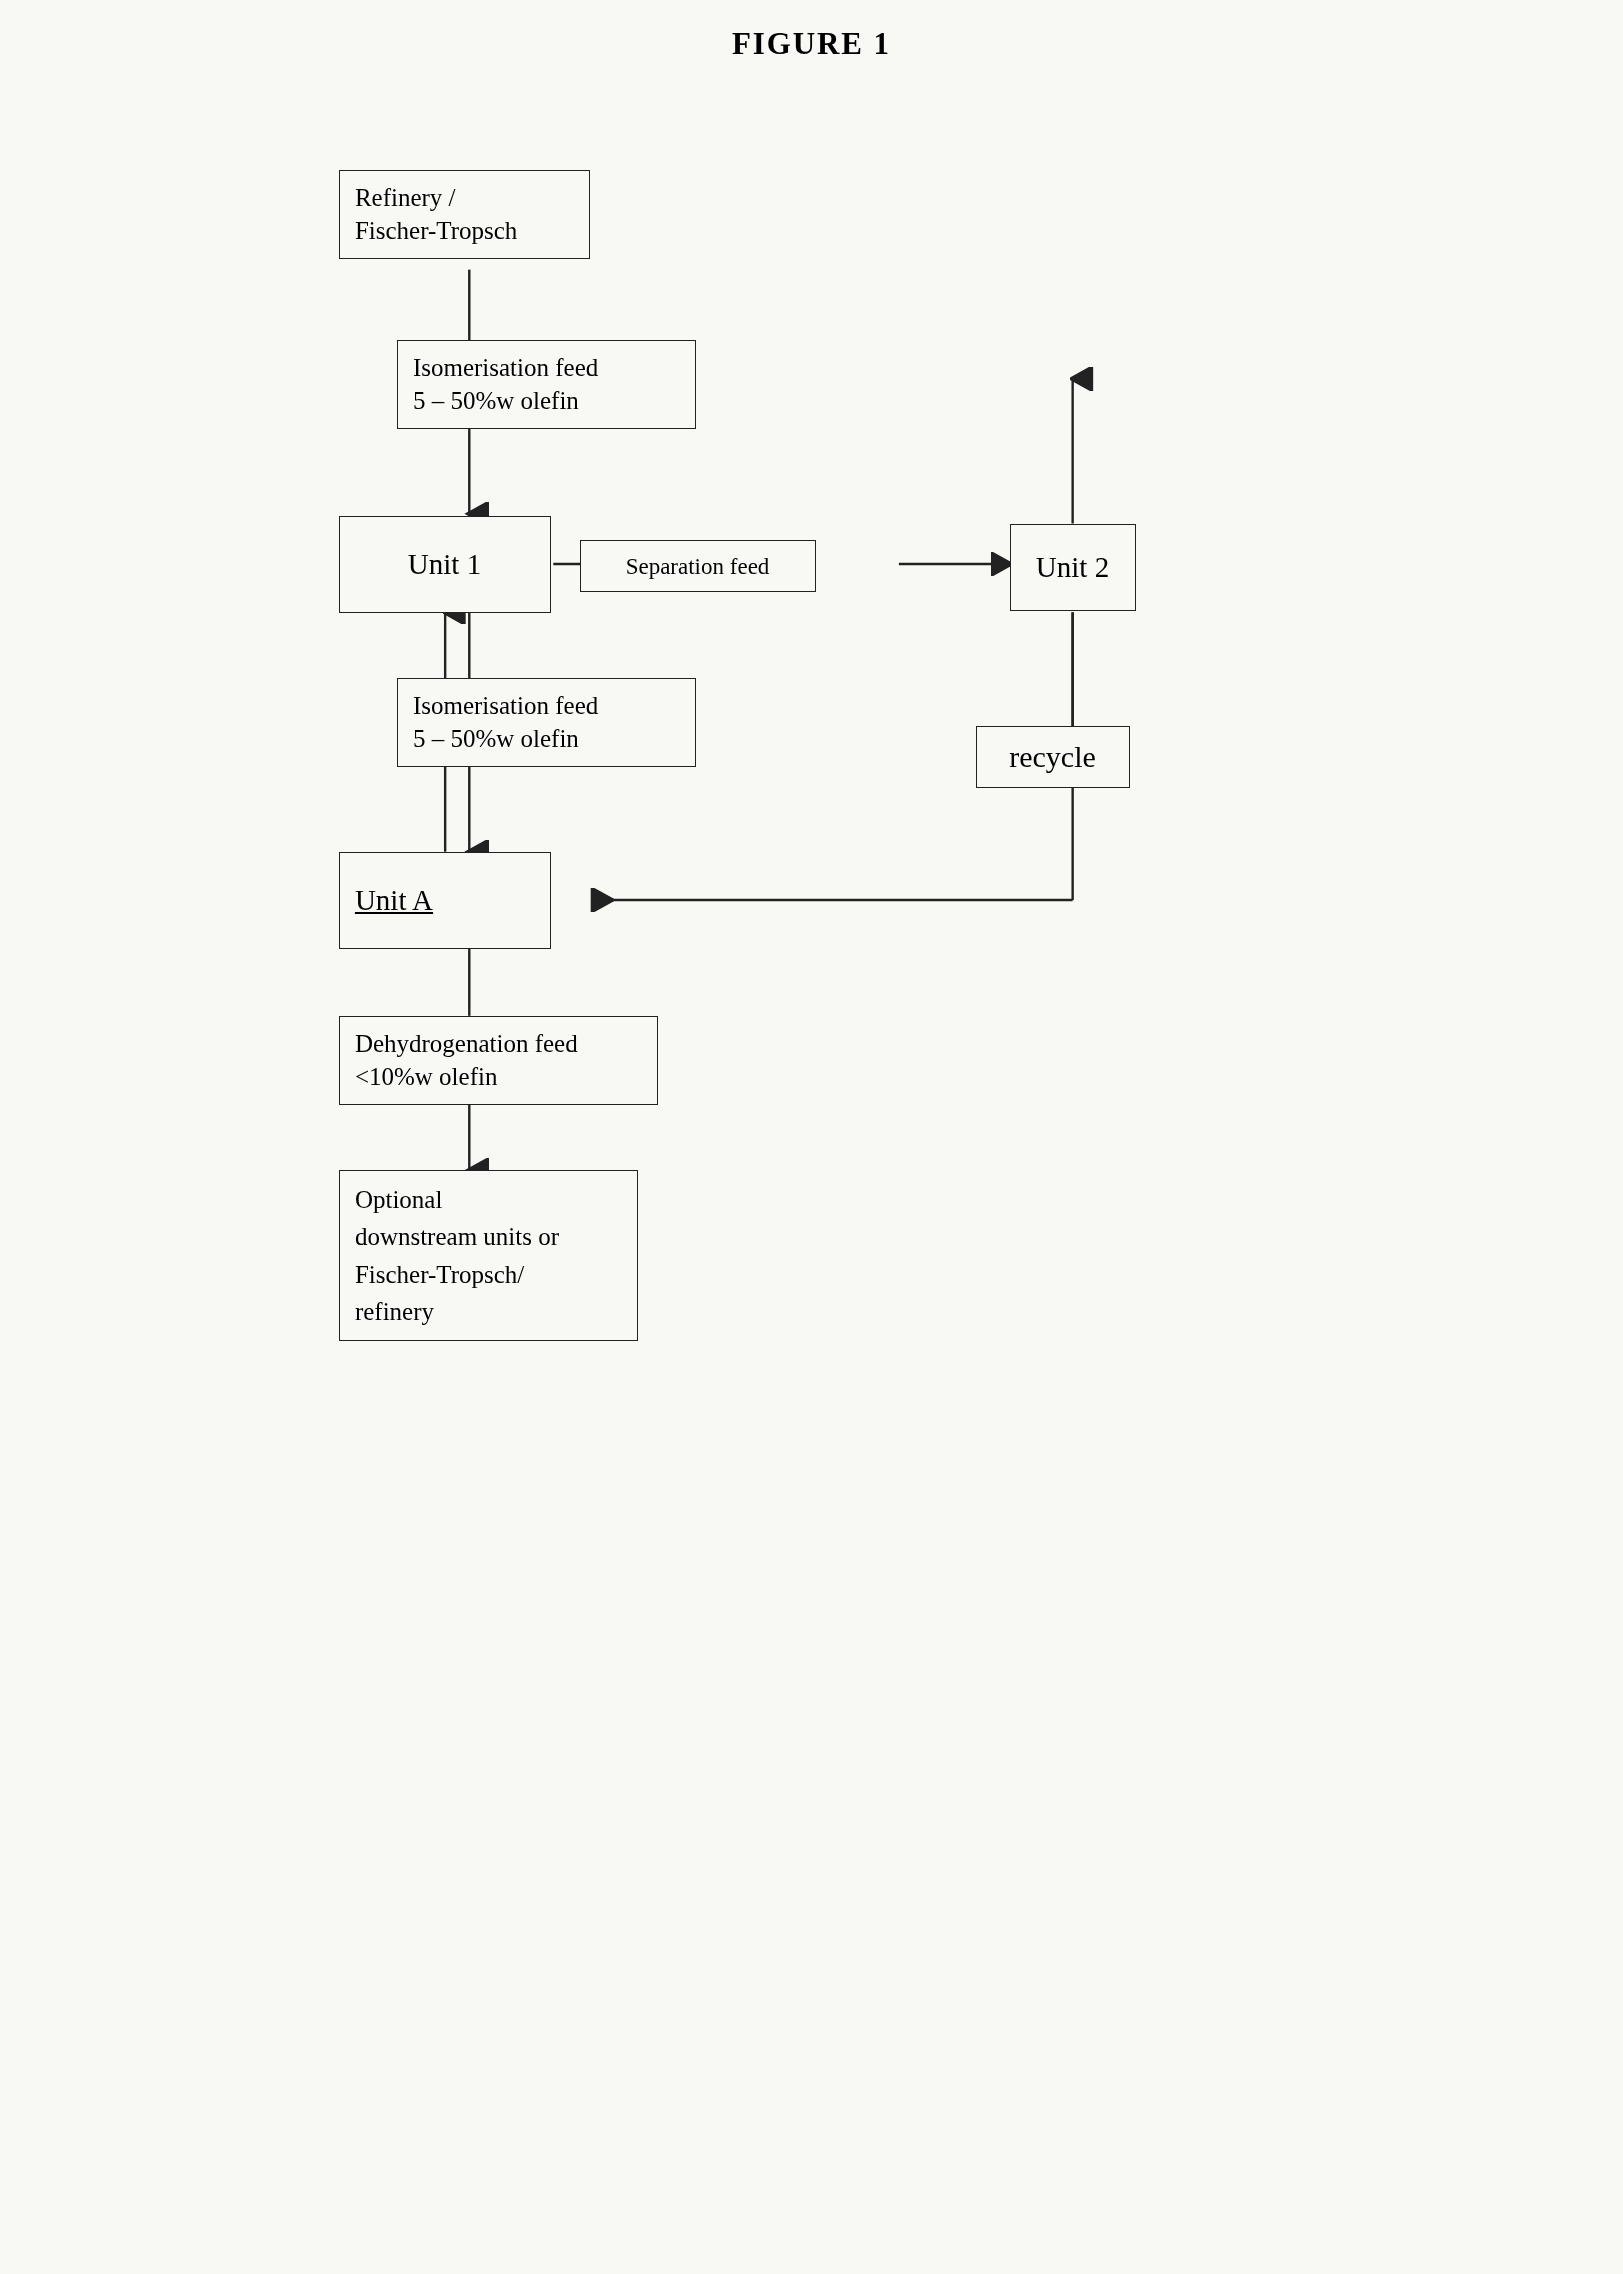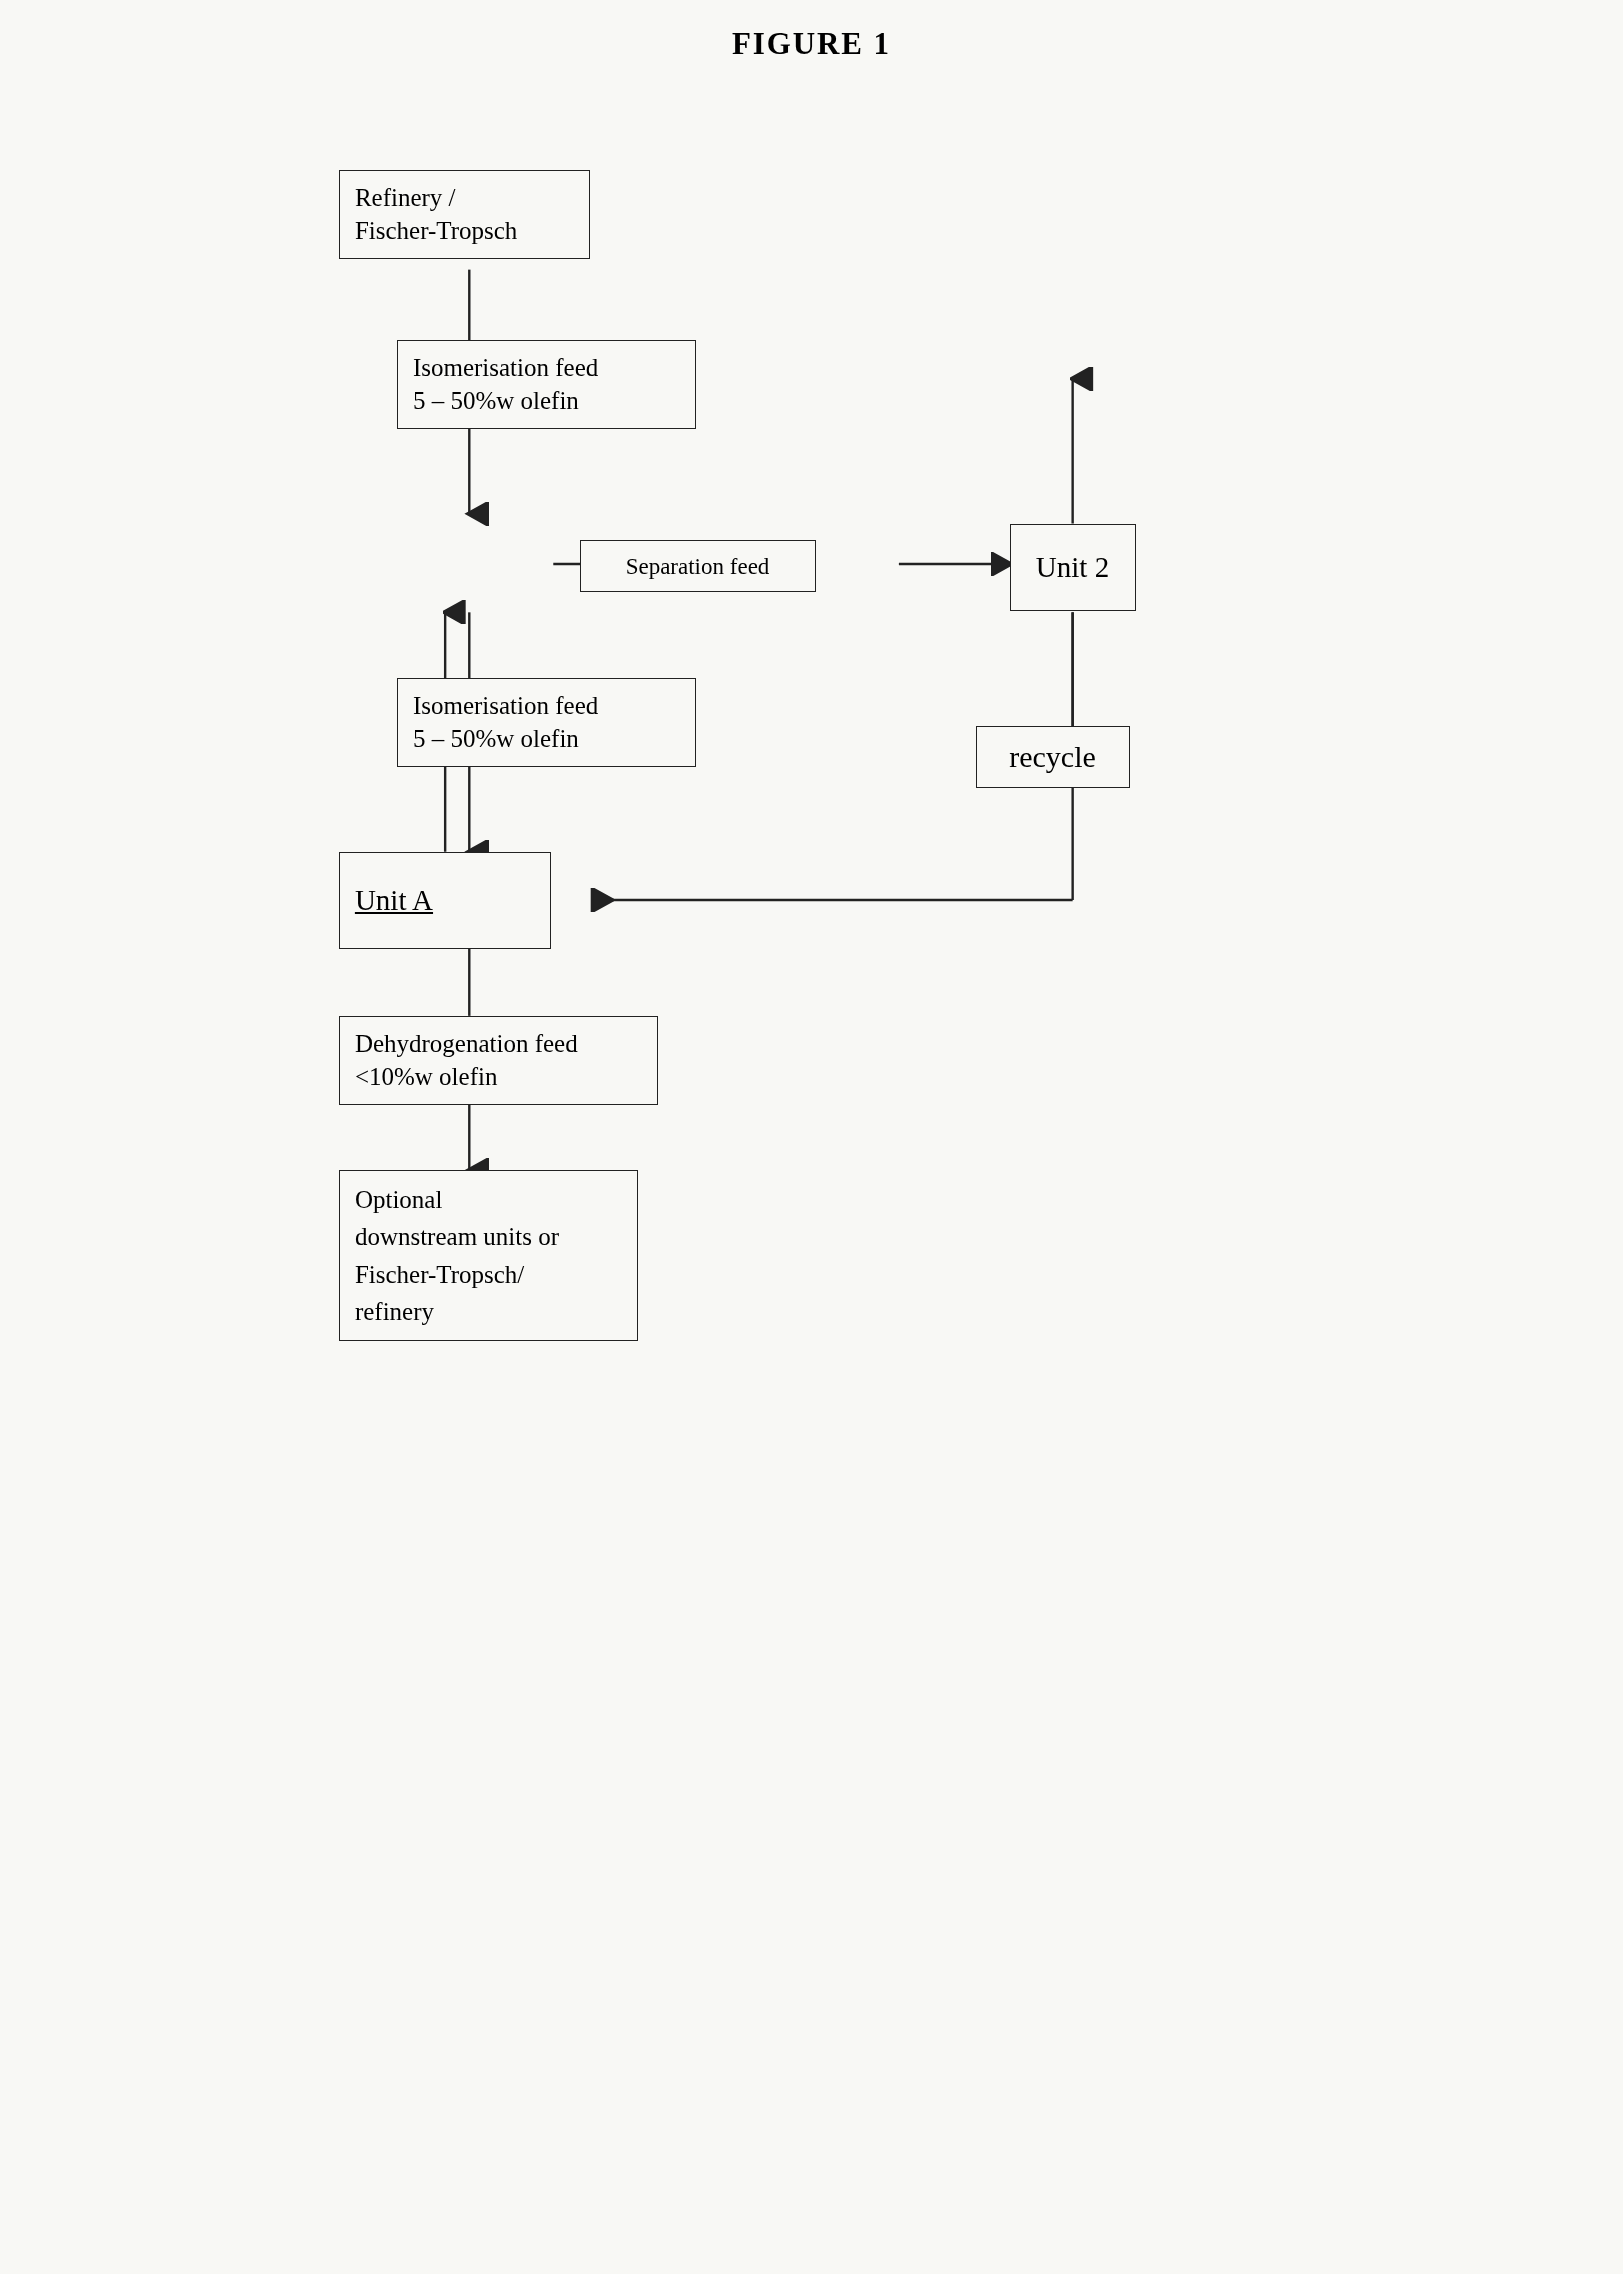--- a/index.html
+++ b/index.html
@@ -126,20 +126,23 @@
     <div class="box" style="left: 58px; top: 50px; width: 251px;">
       <span style="white-space: pre-line;">Refinery /
 Fischer-Tropsch</span>
     </div>
 
     <div class="box" style="left: 116px; top: 220px; width: 299px;">
       <span style="white-space: pre-line;">Isomerisation feed
 5 – 50%w olefin</span>
     </div>
 
+    <div class="box" style="left: 58px; top: 396px; width: 212px; height: 97px; display:flex; align-items:center; justify-content:center; font-size: 29px;">
+      <span>Unit 1</span>
+    </div>
 
     <div class="box" style="left: 299px; top: 420px; width: 236px; border: 1.9px solid #222; font-size: 23px; text-align:center;">
       <span>Separation feed</span>
     </div>
 
     <div class="box" style="left: 729px; top: 404px; width: 126px; height: 87px; display:flex; align-items:center; justify-content:center; font-size: 29px;">
       <span>Unit 2</span>
     </div>
 
 

